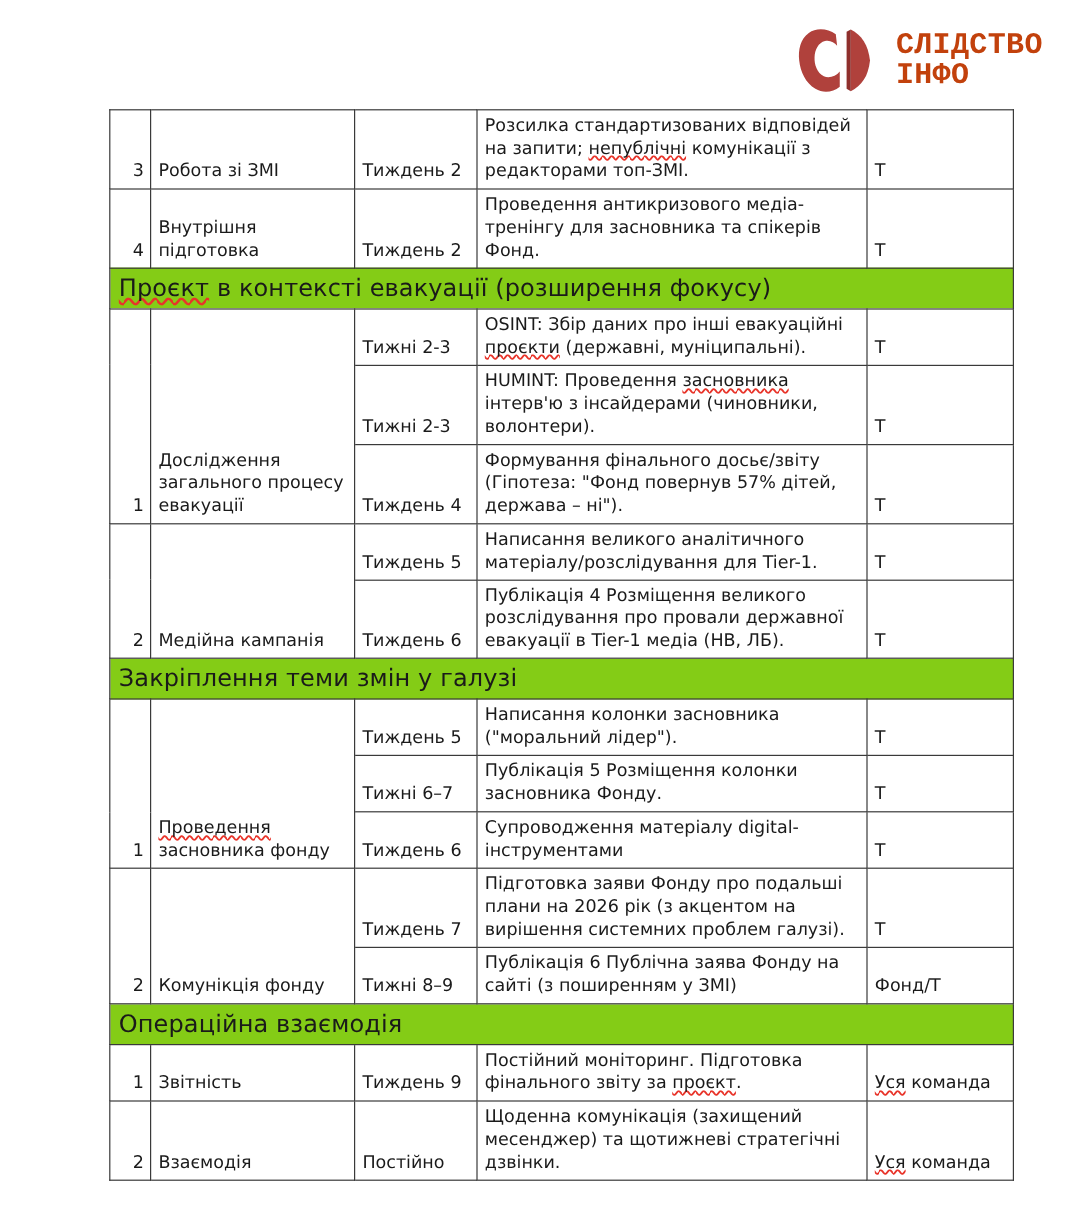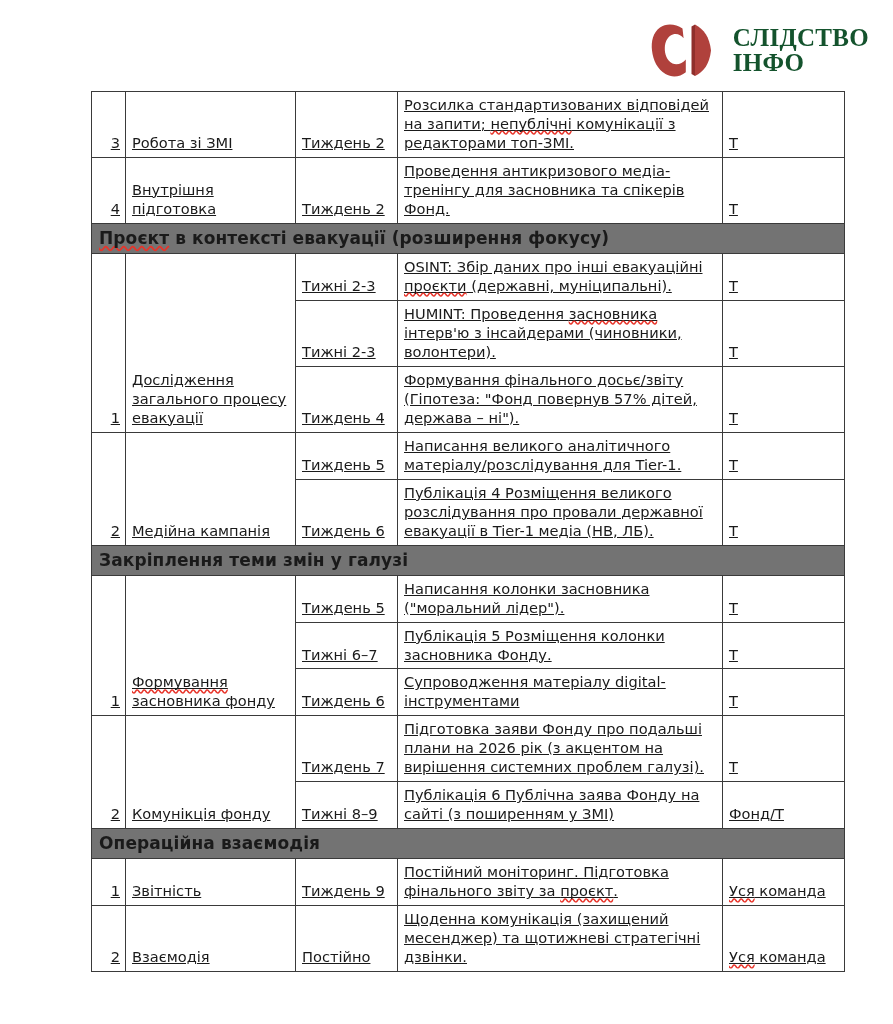--- a/index.html
+++ b/index.html
@@ -24,25 +24,25 @@
     right: 24px;
     display: flex;
     align-items: center;
     gap: 9px;
   }
   .logo-mark { display: block; }
   .logo-text {
     display: flex;
     flex-direction: column;
     line-height: 0.97;
-    font-family: Liberation Serif, serif;
+    font-family: Liberation Mono, monospace;
     font-weight: bold;
     font-size: 25px;
     letter-spacing: 0.3px;
-    color: #14532d;
+    color: #c2410c;
   }
 
   
   .table-wrap {
     position: absolute;
     left: 91px;
     top: 91px;
     width: 753px;
   }
   table.plan {
@@ -60,42 +60,41 @@
   }
   .c-num   { width: 34px;  }
   .c-name  { width: 170px; }
   .c-week  { width: 102px; }
   .c-desc  { width: 325px; }
   .c-resp  { width: 122px; }
 
   .cell {
     padding: 4px 5px 4px 6px;
     white-space: pre-line;
-    text-decoration: underline;
   }
   .cell.num {
     text-align: right;
     padding-right: 5px;
     white-space: nowrap;
   }
   .cell.resp {
     white-space: nowrap;
     overflow: visible;
   }
   td.mid    { vertical-align: middle; }
   td.topal  { vertical-align: top; }
 
   
   tr.section td {
     border: 1.6px solid #3a3a3a;
     padding: 3px 5px 4px 7px;
-    font-weight: bold;
-    font-size: 17px;
+    font-weight: normal;
+    font-size: 20px;
     letter-spacing: 0.1px;
-    background: #737373;
+    background: #84cc16;
     vertical-align: middle;
     white-space: nowrap;
   }
 
   
   .sq {
     text-decoration: underline wavy #e8342a;
     text-decoration-skip-ink: none;
     text-underline-offset: 1px;
   }
@@ -234,21 +233,21 @@
           </td>
         </tr>
         <tr class="section">
           <td colspan="5">Закріплення теми змін у галузі</td>
         </tr>
         <tr>
           <td class="mid" rowspan="3">
             <div class="cell num">1</div>
           </td>
           <td class="mid" rowspan="3">
-            <div class="cell"><span class="sq">Формування</span> засновника фонду</div>
+            <div class="cell"><span class="sq">Проведення</span> засновника фонду</div>
           </td>
           <td>
             <div class="cell">Тиждень 5</div>
           </td>
           <td class="topal">
             <div class="cell">Написання колонки засновника ("моральний лідер").</div>
           </td>
           <td>
             <div class="cell resp">Т</div>
           </td>

